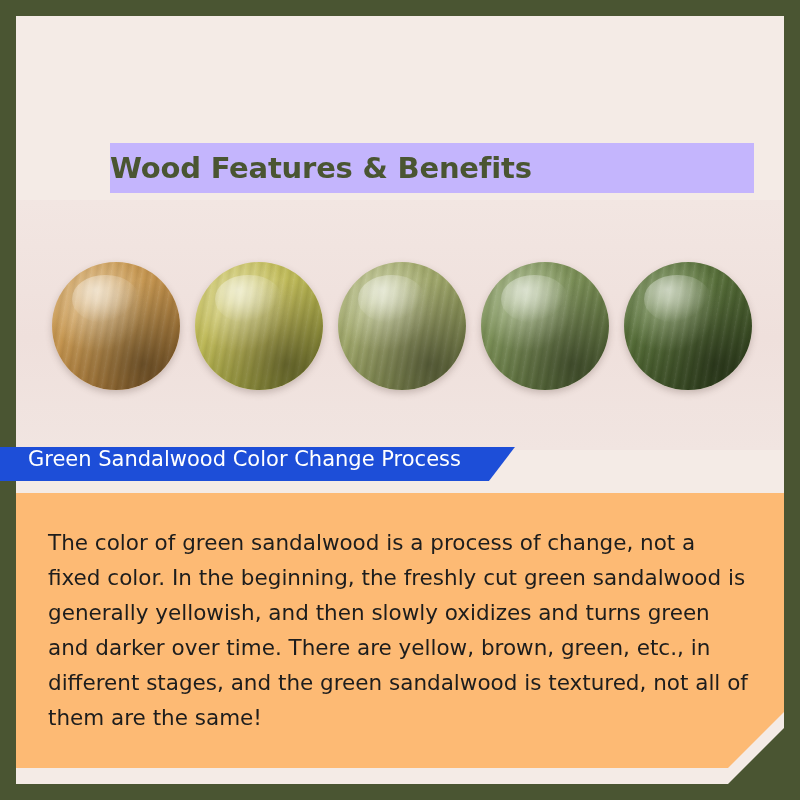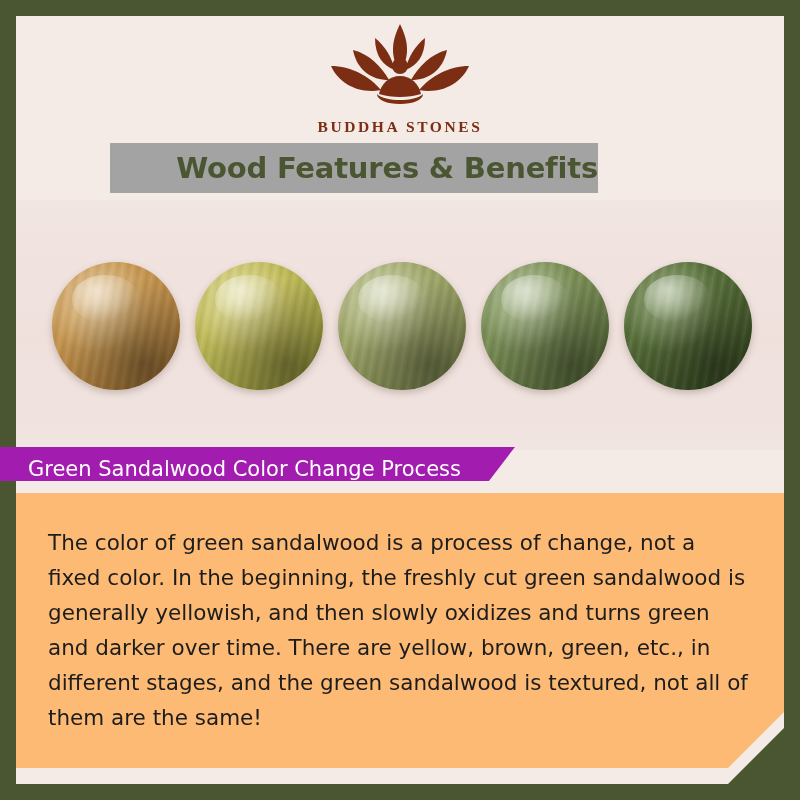--- a/index.html
+++ b/index.html
@@ -69,26 +69,26 @@
     font-weight: bold;
     color: #7b2e13;
     font-family: "Liberation Serif", serif;
   }
 
   
   .title-bar {
     position: absolute;
     left: 110px;
     top: 143px;
-    width: 488px;
+    width: 644px;
     height: 50px;
-    background: #a3a3a3;
+    background: #c4b5fd;
     display: flex;
     align-items: center;
-    justify-content: flex-end;
+    justify-content: flex-start;
   }
   .title-text {
     font-size: 29px;
     font-weight: bold;
     color: #4a5532;
     font-family: "DejaVu Sans", sans-serif;
     letter-spacing: -0.2px;
   }
 
   
@@ -138,23 +138,23 @@
     background: radial-gradient(circle at 34% 30%, rgba(255,255,255,0.30) 0%, rgba(255,255,255,0.0) 42%),
                 radial-gradient(circle at 72% 80%, rgba(0,0,0,0.42) 0%, rgba(0,0,0,0.0) 62%);
   }
 
   
   .section-label {
     position: absolute;
     left: 0px;
     top: 447px;
     height: 34px;
-    background: #a21caf;
+    background: #1d4ed8;
     display: flex;
-    align-items: flex-end;
+    align-items: flex-start;
     padding-left: 28px;
     padding-right: 54px;
     clip-path: polygon(0 0, 100% 0, calc(100% - 26px) 100%, 0 100%);
   }
   .section-label-text {
     font-size: 21px;
     color: #ffffff;
     font-family: "DejaVu Sans", sans-serif;
   }
 
@@ -180,42 +180,20 @@
   }
 </style>
 </head>
 <body>
 
 <div class="poster">
 
   <div class="inner-panel"></div>
   <div class="bead-band"></div>
 
-  <div class="logo-wrap">
-    <svg class="lotus" width="170" height="92" viewBox="0 0 170 92">
-      <g fill="#7b2e13">
-
-        <path d="M85 2 C78 16 76 28 80 40 L90 40 C94 28 92 16 85 2 Z"></path>
-
-        <path d="M60 16 C60 34 68 44 80 48 C76 34 70 24 60 16 Z"></path>
-        <path d="M110 16 C110 34 102 44 90 48 C94 34 100 24 110 16 Z"></path>
-
-        <path d="M38 28 C42 48 56 58 74 58 C66 44 54 32 38 28 Z"></path>
-        <path d="M132 28 C128 48 114 58 96 58 C104 44 116 32 132 28 Z"></path>
-
-        <path d="M16 44 C24 62 44 72 66 68 C54 54 36 44 16 44 Z"></path>
-        <path d="M154 44 C146 62 126 72 104 68 C116 54 134 44 154 44 Z"></path>
-
-        <circle cx="85" cy="44" r="8"></circle>
-        <path d="M85 54 C74 54 66 62 64 72 C70 74 78 75 85 75 C92 75 100 74 106 72 C104 62 96 54 85 54 Z"></path>
-        <path d="M62 72 C70 80 100 80 108 72 C108 78 98 82 85 82 C72 82 62 78 62 72 Z"></path>
-      </g>
-    </svg>
-    <div class="brand-name">BUDDHA STONES</div>
-  </div>
 
   <div class="title-bar">
     <div class="title-text">Wood Features &amp; Benefits</div>
   </div>
 
   <div class="beads">
     <div class="bead" style="background: radial-gradient(circle at 36% 30%, #d9b071 0%, #c99a54 38%, #b4833f 68%, #8a5f2b 100%);">
       <div class="grain"></div>
       <div class="shade"></div>
       <div class="gloss"></div>

